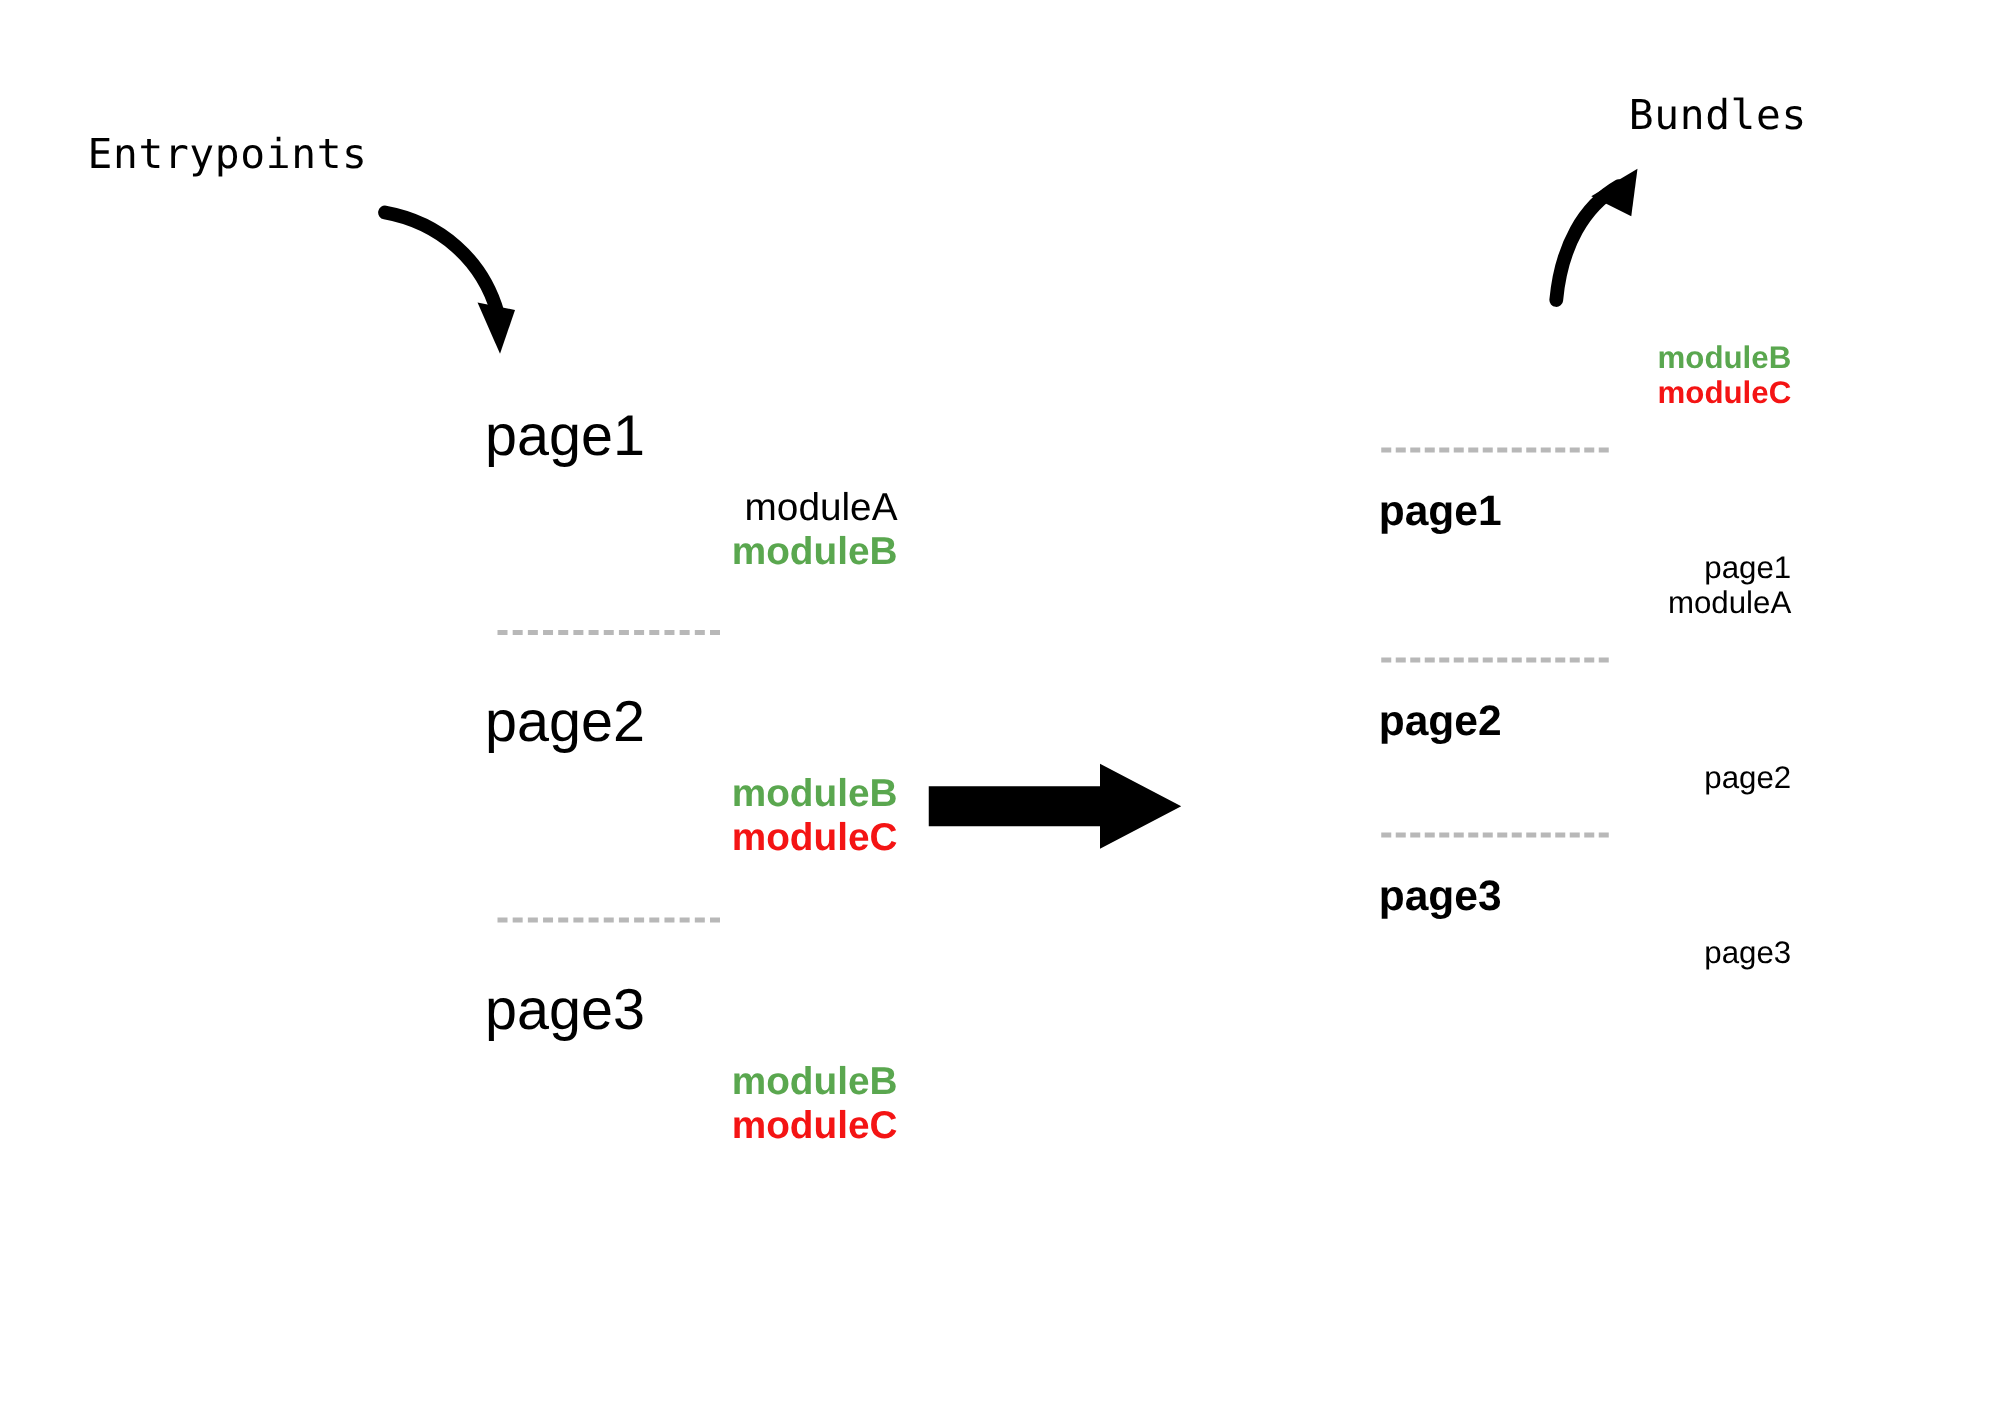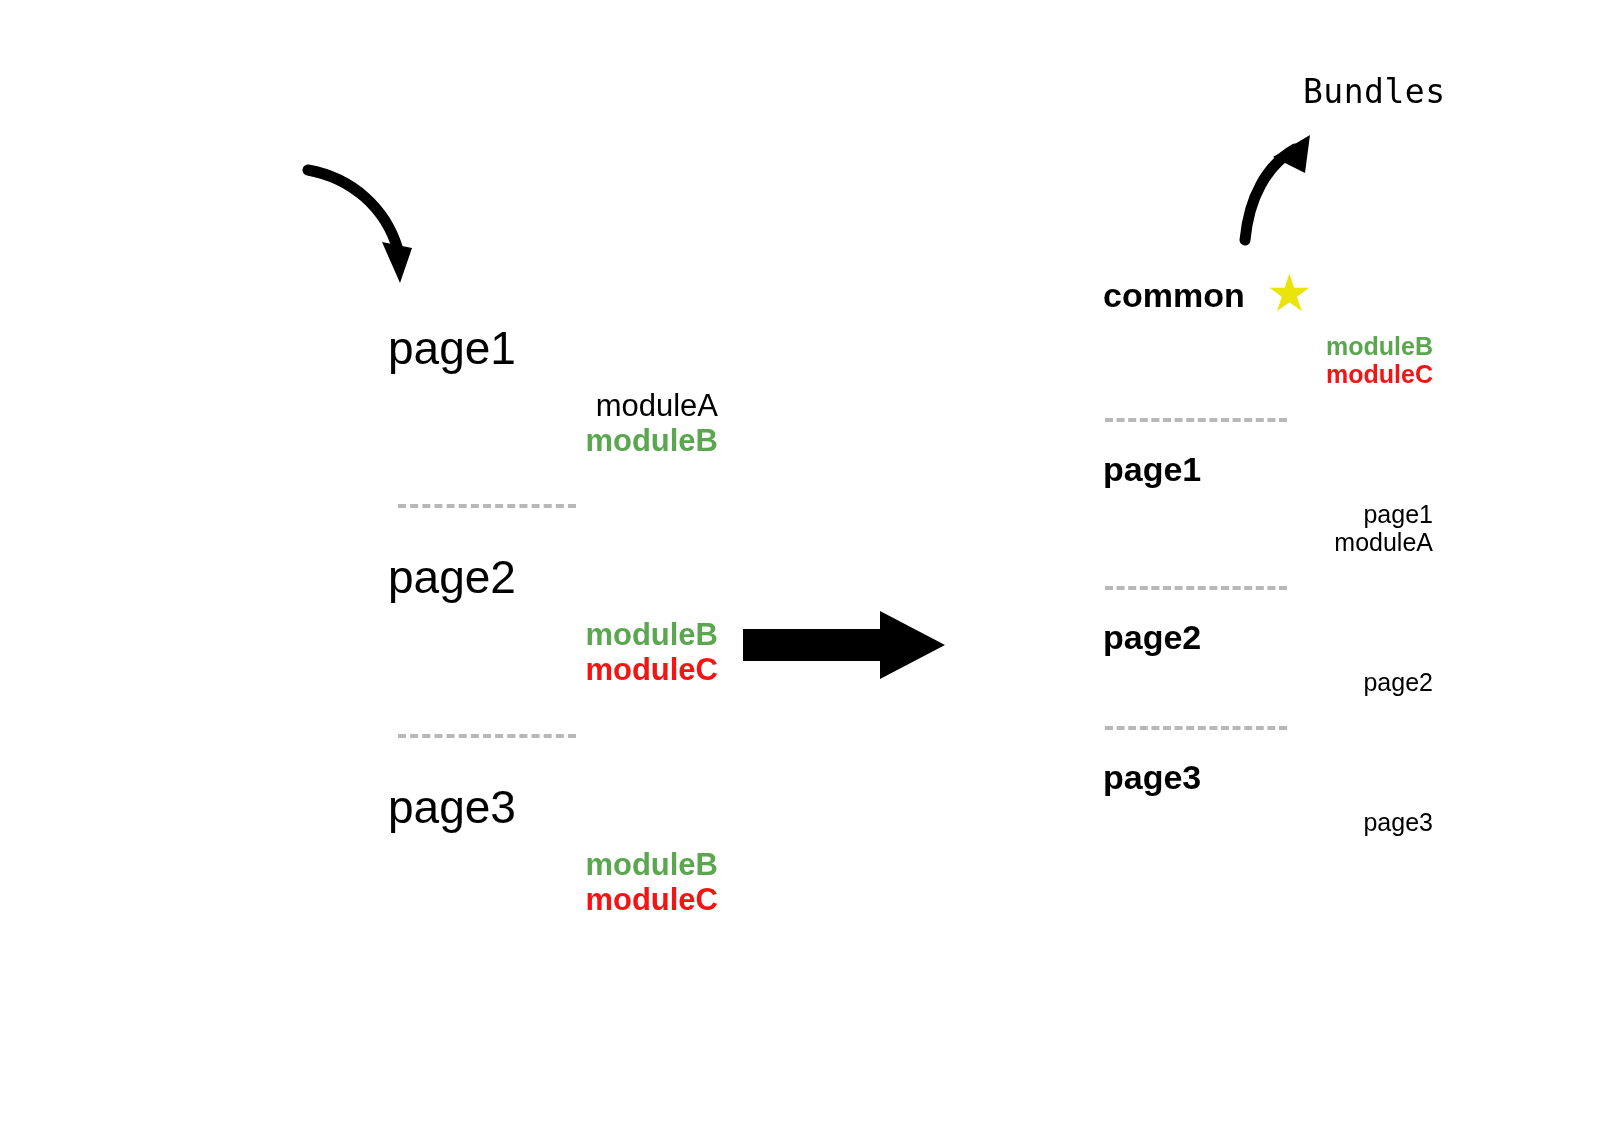--- a/index.html
+++ b/index.html
@@ -110,20 +110,21 @@
     margin-left: 24px;
     line-height: 1;
     transform: translateY(-2px);
   }
 </style>
 </head>
 <body>
 
 <div class="canvas">
 
+  <div class="mono-label" id="entrypoints-label">Entrypoints</div>
 
   <div class="mono-label" id="bundles-label">Bundles</div>
 
   <svg class="arrow-svg" id="entry-arrow" width="130" height="140" viewBox="0 0 130 140">
     <path d="M 18,20 C 62,28 96,58 108,100" stroke="#000000" stroke-width="11" fill="none" stroke-linecap="round"></path>
     <path d="M 92,92 L 122,98 L 110,133 Z" fill="#000000"></path>
   </svg>
 
   <svg class="arrow-svg" id="bundles-arrow" width="110" height="125" viewBox="0 0 110 125">
     <path d="M 30,115 C 34,72 52,40 80,24" stroke="#000000" stroke-width="11" fill="none" stroke-linecap="round"></path>
@@ -155,24 +156,20 @@
         <div class="heading-light" style="margin-bottom: 18px;"><span>page3</span></div>
         <ul class="module-list">
           <li class="module green" style="color: rgb(90, 167, 79);">moduleB</li>
           <li class="module red" style="color: rgb(244, 20, 20);">moduleC</li>
         </ul>
       </div>
     </div>
 
   <div class="column" id="bundles-column">
       <div class="group">
-        <div class="heading-bold" style="margin-bottom: 14px;">
-          <span>common</span>
-          <span class="star-icon" style="color: rgb(235, 227, 12); font-size: 46px;">★</span>
-        </div>
         <ul class="module-list">
           <li class="module green" style="color: rgb(90, 167, 79);">moduleB</li>
           <li class="module red" style="color: rgb(244, 20, 20);">moduleC</li>
         </ul>
       </div>
       <hr class="divider" style="border-top-color: rgb(184, 184, 184); margin-top: 30px; margin-bottom: 30px;">
       <div class="group">
         <div class="heading-bold" style="margin-bottom: 14px;">
           <span>page1</span>
         </div>

